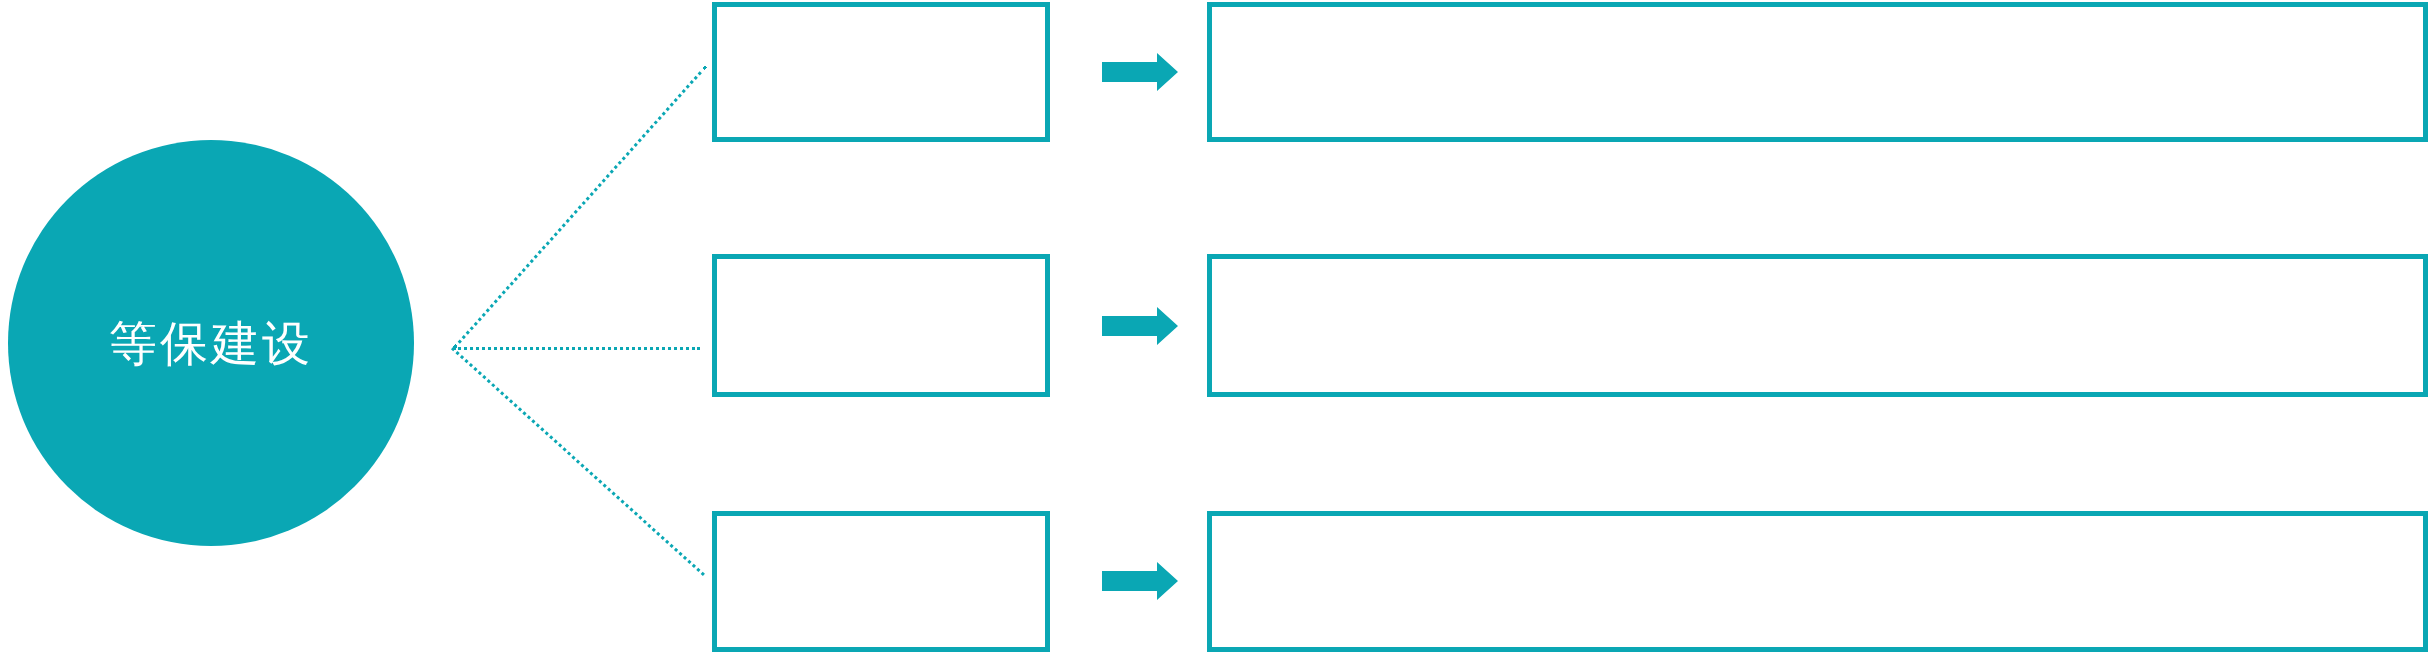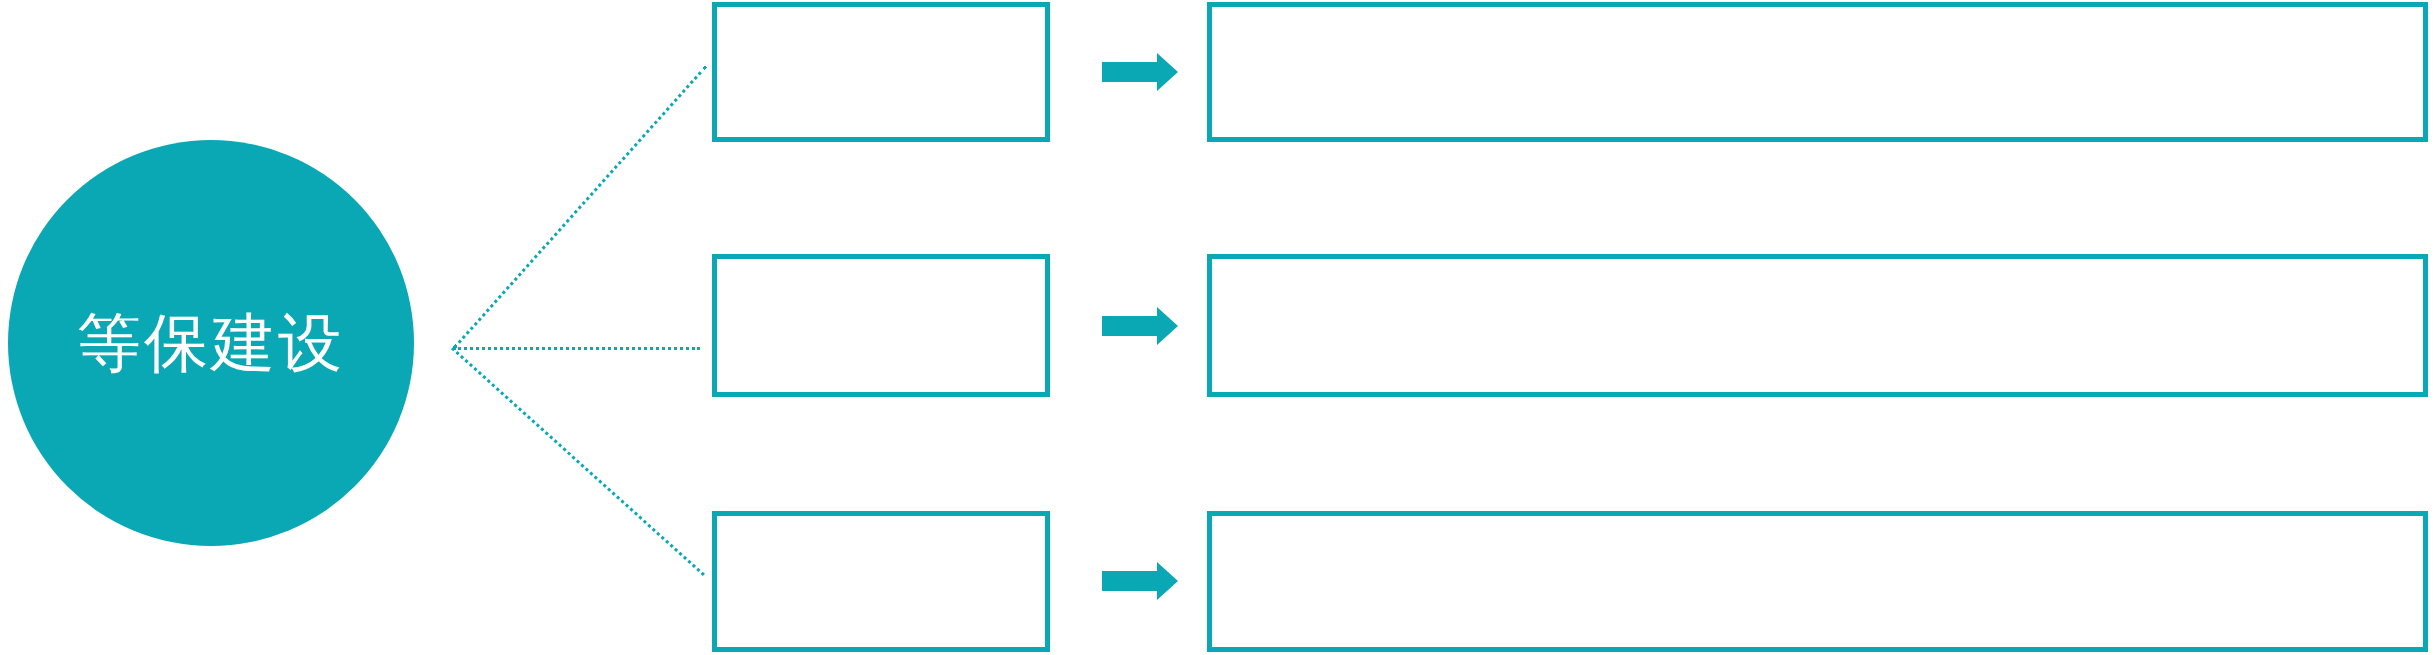--- a/index.html
+++ b/index.html
@@ -26,21 +26,21 @@
     border-radius: 50%;
     background: var(--accent);
     display: flex;
     flex-direction: column;
     align-items: center;
     justify-content: center;
     text-align: center;
   }
   .topic-circle .line {
     color: #ffffff;
-    font-size: 64px;
+    font-size: 48px;
     line-height: 70px;
     font-weight: 300;
     letter-spacing: 3px;
     white-space: nowrap;
   }
 
   
   .connector {
     position: absolute;
     left: 453px;

